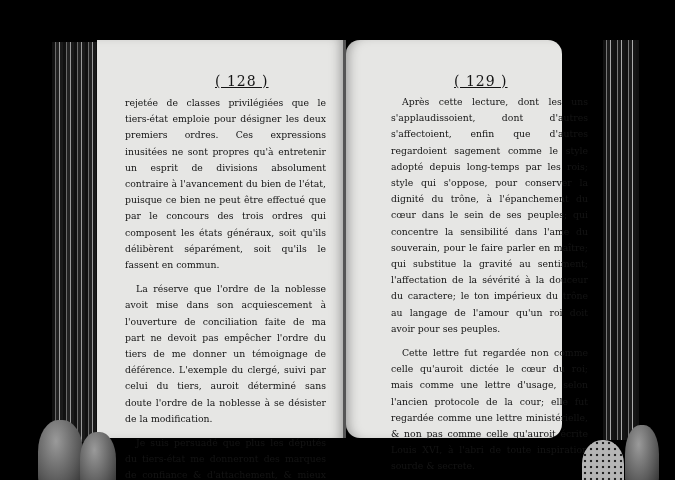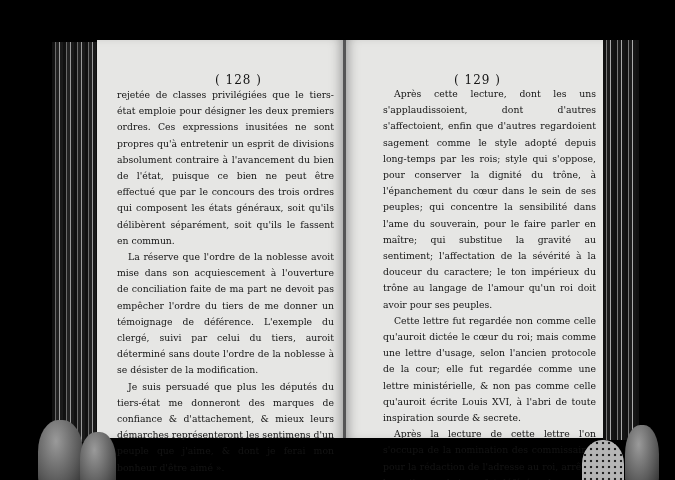--- a/index.html
+++ b/index.html
@@ -3,29 +3,29 @@
 <meta charset="utf-8">
 <style>
   html, body { margin:0; padding:0; }
   body { width:675px; height:480px; background:#000; position:relative; overflow:hidden; font-family:"DejaVu Serif", serif; }
   .edges-left { position:absolute; left:52px; top:42px; width:46px; height:400px;
     background: repeating-linear-gradient(90deg,#111 0 3px,#6a6a6a 3px 4px,#222 4px 7px,#9a9a9a 7px 8px,#1a1a1a 8px 11px); }
   .edges-right { position:absolute; left:603px; top:40px; width:36px; height:400px;
     background: repeating-linear-gradient(90deg,#111 0 3px,#777 3px 4px,#1c1c1c 4px 7px,#aaa 7px 8px,#151515 8px 11px); }
   .page { position:absolute; background:#e6e6e4; color:#141414; }
   .page.left { left:97px; top:40px; width:246px; height:398px; box-shadow: inset -8px 0 12px -6px rgba(0,0,0,.35); }
-  .page.right { left:346px; top:40px; width:257px; height:398px; box-shadow: inset 8px 0 12px -6px rgba(0,0,0,.35); }
+  .page.right { left:346px; top:40px; width:216px; height:398px; box-shadow: inset 8px 0 12px -6px rgba(0,0,0,.35); border-radius: 14px; }
   .gutter { position:absolute; left:343px; top:40px; width:3px; height:398px; background:#555; }
-  .pagenum { position:absolute; font-size:12px; letter-spacing:1px; }
+  .pagenum { position:absolute; font-size:14px; letter-spacing:1px;text-decoration:underline; }
   .left .pagenum { left:118px; top:33px; }
   .right .pagenum { left:108px; top:33px; }
   .text { position:absolute; font-size:9.3px; line-height:16.2px; text-align:justify; }
   .left .text { left:20px; top:47px; width:217px; }
   .right .text { left:37px; top:46px; width:213px; }
-  .text p { margin:0; text-indent:11px; }
+  .text p { margin:8px; text-indent:11px; }
   .text p.noindent { text-indent:0; }
   .finger { position:absolute; background:radial-gradient(ellipse at 40% 30%,#9a9a9a,#5a5a5a 60%,#2a2a2a); border-radius:45% 45% 20% 20%; }
   .glove { position:absolute; border-radius:48% 48% 10% 10%;
     background: radial-gradient(circle,#222 1.2px,transparent 1.6px) 0 0/6px 6px, #b5b5b5; }
 </style>
 </head>
 <body>
 
 <div class="edges-left"></div>
 <div class="edges-right"></div>

